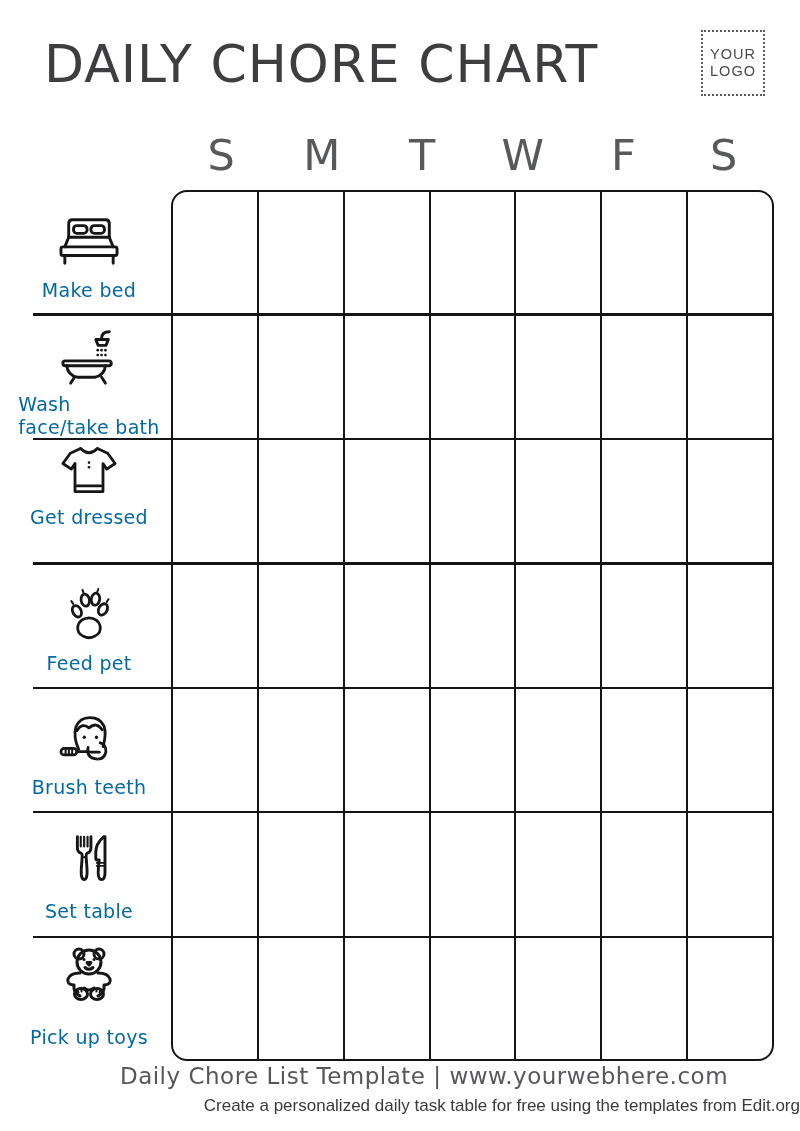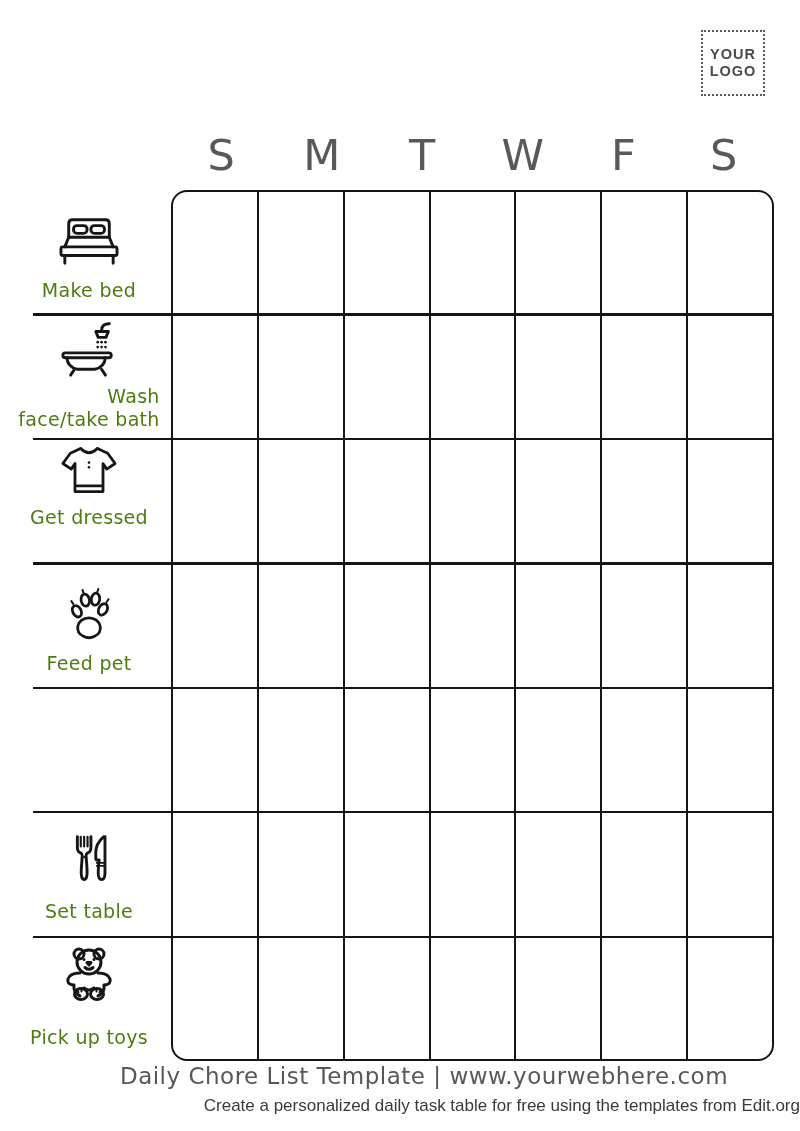--- a/index.html
+++ b/index.html
@@ -5,56 +5,57 @@
   html,body{margin:0;padding:0;background:#fff;}
   .page{position:relative;width:800px;height:1131px;background:#ffffff;overflow:hidden;
         font-family:"DejaVu Sans",sans-serif;}
 
   .title{position:absolute;left:44px;top:34px;font-size:52px;font-weight:500;
          letter-spacing:1px;color:#3e3e40;white-space:nowrap;}
 
   .logo-box{position:absolute;left:701px;top:30px;width:60px;height:62px;
             border:2px dotted #595a5c;display:flex;align-items:center;justify-content:center;
             text-align:center;}
-  .logo-text{font-family:"Liberation Sans",sans-serif;font-weight:bold;font-size:14.5px;
+  .logo-text{font-family:"Liberation Sans",sans-serif;font-weight:normal;font-size:14.5px;
              line-height:1.2;letter-spacing:1px;color:#4a4b4d;}
 
   .days{position:absolute;left:171px;top:122px;width:603px;height:64px;display:flex;}
   .day{flex:1;display:flex;align-items:flex-end;justify-content:center;
        font-size:43px;font-weight:500;color:#58595b;padding-bottom:6px;}
 
   .grid{position:absolute;left:171px;top:190px;width:603px;height:871px;
         box-sizing:border-box;border:2.5px solid #151515;border-radius:16px;
         overflow:hidden;display:flex;background:#fff;}
   .grid-col{flex:1;border-right:2.3px solid #151515;display:flex;flex-direction:column;}
   .grid-col:last-child{border-right:none;}
   .grid-cell{flex:1;}
 
   .row-divider{position:absolute;left:33px;width:740px;height:2.3px;background:#151515;}
 
   .chore-row{position:absolute;left:8px;width:162px;display:flex;flex-direction:column;
              align-items:center;justify-content:flex-end;box-sizing:border-box;
              padding-bottom:13px;}
   .chore-row .icon{margin-bottom:7px;}
   .chore-row .icon svg{display:block;}
-  .chore-label{font-size:19px;color:#4d7c0f;text-align:right;line-height:1.18;
+  .chore-label{font-size:19px;color:#0369a1;text-align:left;line-height:1.18;
                letter-spacing:0.3px;}
   .ico{fill:none;stroke:#161616;stroke-width:3;stroke-linecap:round;stroke-linejoin:round;}
   .ico-fill{fill:#161616;stroke:none;}
 
   .footer-line1{position:absolute;top:1063px;left:0;width:800px;text-align:center;
                 font-size:23px;color:#56575a;letter-spacing:0.5px;margin-left:24px;}
   .footer-line2{position:absolute;top:1096px;left:0;width:800px;text-align:right;
                 font-family:"Liberation Sans",sans-serif;font-size:17px;color:#3a3a3a;}
 </style>
 </head>
 <body>
 
 <div class="page">
 
+  <div class="title">DAILY CHORE CHART</div>
 
   <div class="logo-box">
     <div class="logo-text">
       <span>YOUR</span><br>
       <span>LOGO</span>
     </div>
   </div>
 
   <div class="days">
     <div class="day">S</div>
@@ -141,21 +142,21 @@
         <path d="M17 24 h42"></path>
         <path d="M17 24 l-4 10 M59 24 l4 10"></path>
         <rect x="9" y="34" width="58" height="9" rx="2"></rect>
         <path d="M13 43 v8 M63 43 v8"></path>
       </g>
         </svg>
     </span>
     <span class="chore-label">Make bed</span>
   </div>
 
-  <div class="chore-row" style="top:314px;height:124px;padding-bottom:8px;">
+  <div class="chore-row" style="top:314px;height:124px;padding-bottom:0;">
     <span class="icon">
       <svg width="68" height="60" viewBox="0 0 70 62">
           <g class="ico">
         <path d="M48 13 q0-7 8-7"></path>
         <path d="M42 14 h13 l-2.5 6 h-8 z"></path>
         <rect x="8" y="36" width="50" height="5" rx="2.5"></rect>
         <path d="M12 41 q1 10 11 12 h18 q10-2 11-12"></path>
         <path d="M20 53 l-4 6 M48 53 l4 6"></path>
       </g>
           <g class="ico-fill">
@@ -200,20 +201,40 @@
         <ellipse cx="24" cy="15" rx="4.5" ry="6.5" transform="rotate(-10 24 15)"></ellipse>
         <ellipse cx="35" cy="14" rx="4.5" ry="6.5" transform="rotate(8 35 14)"></ellipse>
         <ellipse cx="43" cy="25" rx="4.5" ry="6.5" transform="rotate(28 43 25)"></ellipse>
         <path d="M11 19 l-2-3 M22 7 l-1-3 M37 6 l1-3 M47 17 l2-3" stroke-width="2.2"></path>
       </g>
         </svg>
     </span>
     <span class="chore-label">Feed pet</span>
   </div>
 
+  <div class="chore-row" style="top:687px;height:124px;">
+    <span class="icon">
+      <svg width="68" height="58" viewBox="0 0 70 62">
+          <g class="ico">
+        <path d="M24 41 Q18 28 21 17 Q25 7 36 7 Q47 7 51 16 Q54 24 50 38"></path>
+        <path d="M22 21 q6-9 13-3 q8-7 14 2"></path>
+        <path d="M34 39 q-2 10 7 12 q10 2 12-7 q1-8-6-10"></path>
+        <path d="M37 44 h9"></path>
+        <rect x="5" y="40" width="17" height="7" rx="3.5"></rect>
+        <path d="M10 40 v7 M13.5 40 v7 M17 40 v7" stroke-width="2.2"></path>
+        <path d="M22 43.5 h13"></path>
+      </g>
+          <g class="ico-fill">
+        <circle cx="30" cy="28" r="1.8"></circle>
+            <circle cx="43" cy="28" r="1.8"></circle>
+      </g>
+        </svg>
+    </span>
+    <span class="chore-label">Brush teeth</span>
+  </div>
 
   <div class="chore-row" style="top:811px;height:124px;">
     <span class="icon">
       <svg width="48" height="62" viewBox="0 0 48 64">
           <g class="ico">
         <path d="M12 6 v11 q0 5 4 6 q1 0.5 1 3 l-1 14 q-0.5 10 3 10 q3.5 0 3-10 l-1-14 q0-2.5 1-3 q4-1 4-6 V6"></path>
         <path d="M15.5 6 v10 M19 6 v10 M22.5 6 v10" stroke-width="2.2"></path>
         <path d="M39 6 q-8 7-8 16 v6 q0 2 2 2 h1.5 q-1 7-1 13 q0 7 3.5 7 q3.5 0 3.5-7 V6 z"></path>
         <path d="M32 33 h7 M32 36 h7" stroke-width="1.8"></path>
       </g>

